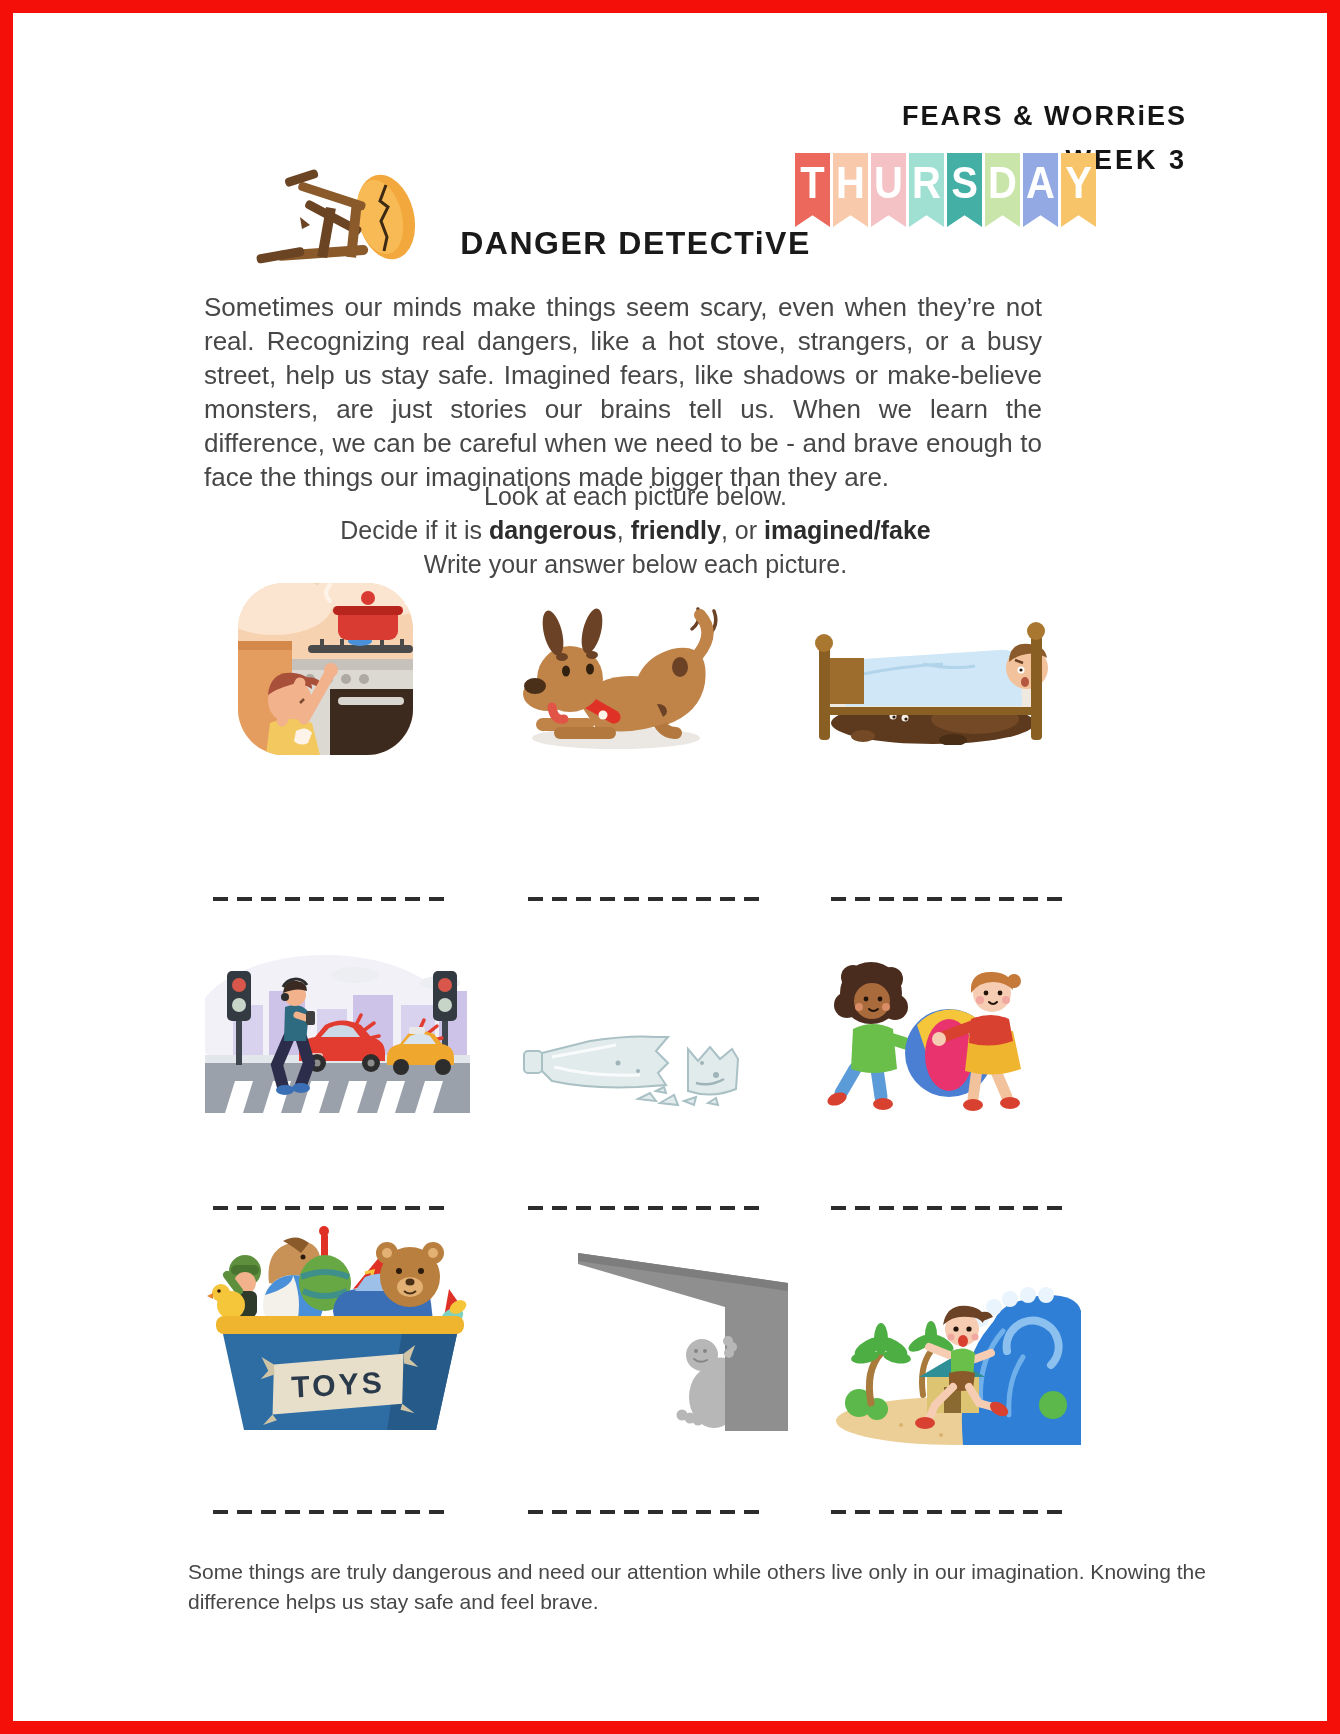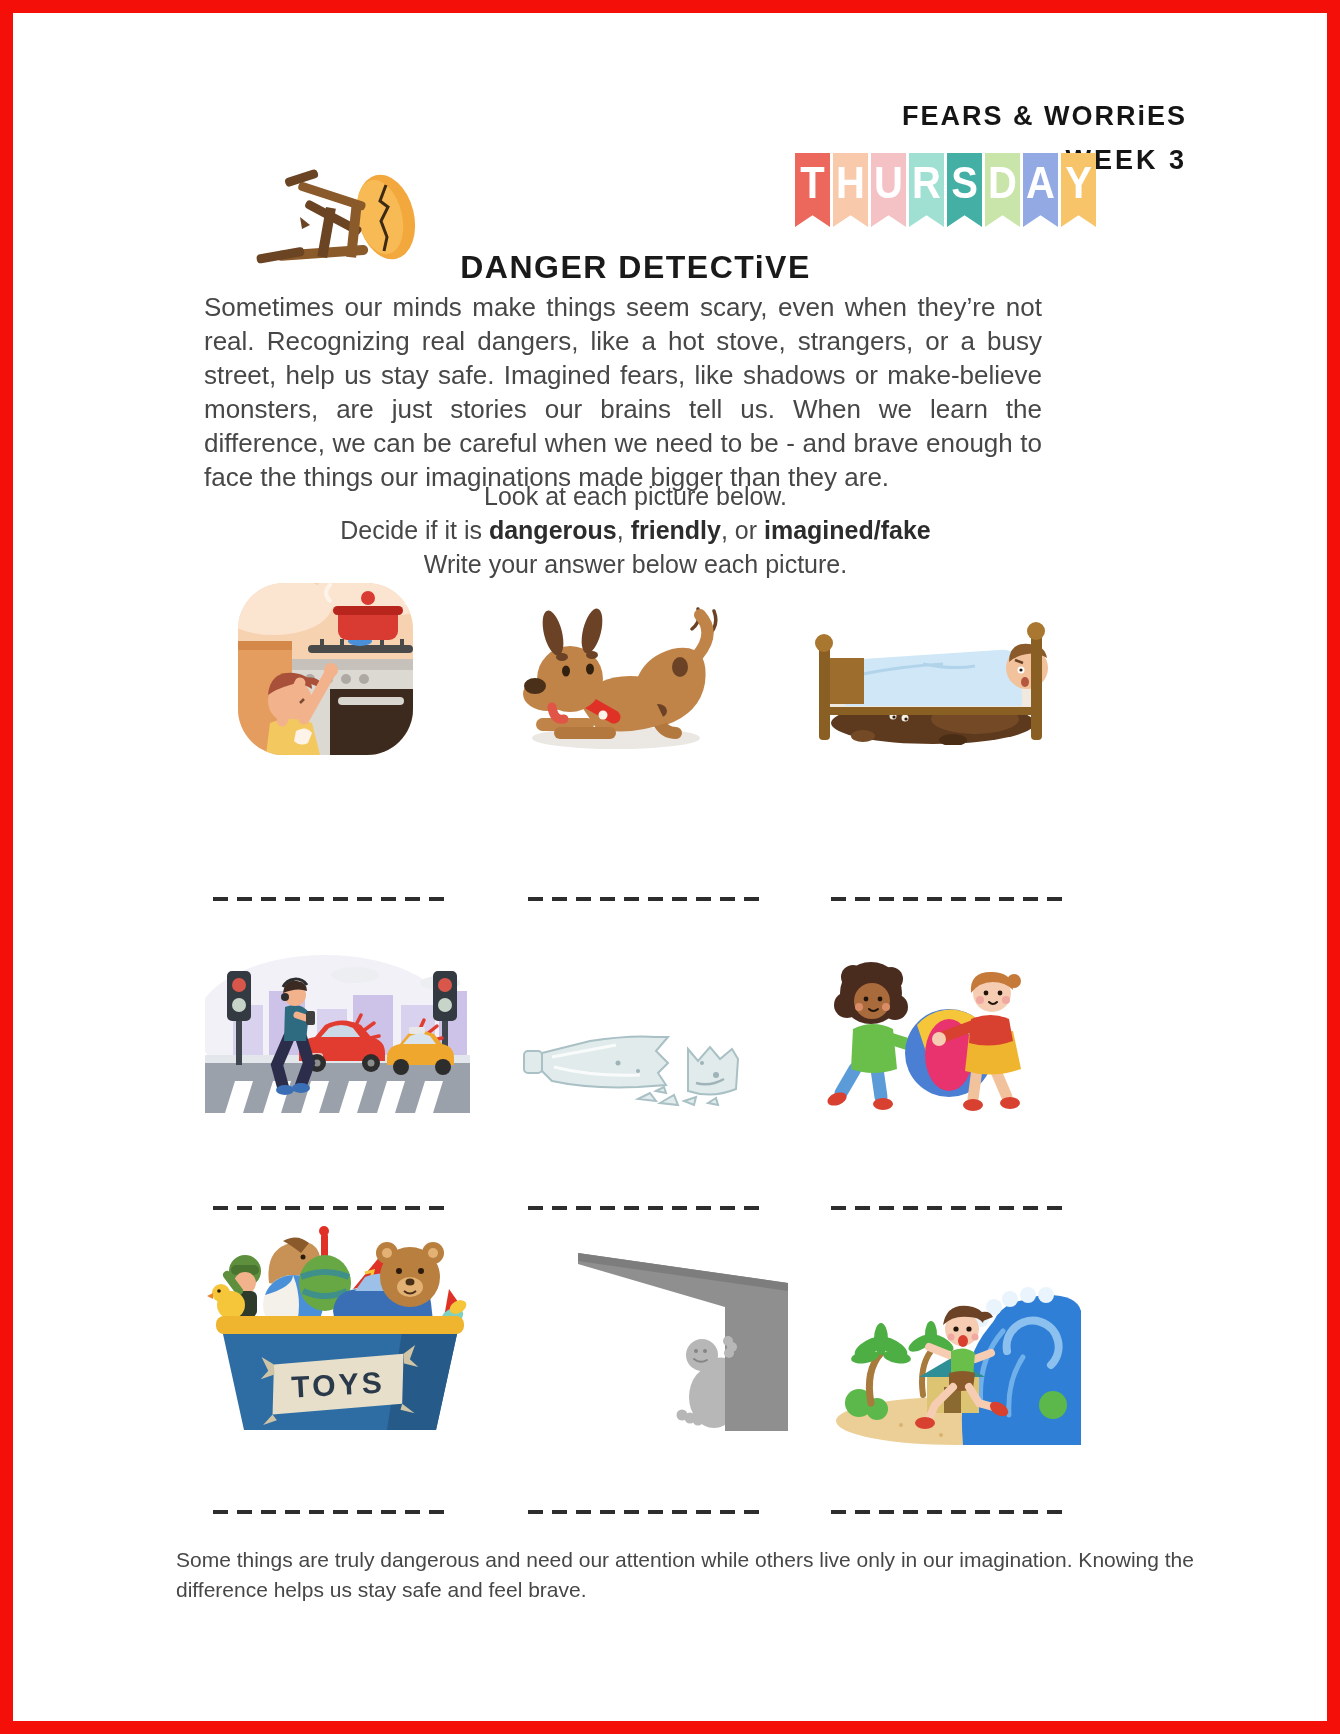--- a/index.html
+++ b/index.html
@@ -15,33 +15,33 @@
     letter-spacing:3px;color:#151515;}
   .banner{position:absolute;left:782px;top:140px;display:flex;gap:3px;}
   .flag{width:35px;height:74px;display:flex;justify-content:center;align-items:flex-start;
     clip-path:polygon(0 0,100% 0,100% 100%,50% 84%,0 100%);}
   .flag span{color:#ffffff;font-size:40px;font-weight:bold;line-height:58px;
     transform:scaleY(1.12);}
   
   .stool{position:absolute;left:235px;top:146px;width:188px;height:118px;}
   
   .title{position:absolute;left:180px;top:212px;width:885px;text-align:center;
-    font-size:32px;font-weight:bold;letter-spacing:1.5px;color:#1a1a1a;margin-top:24px;}
+    font-size:32px;font-weight:bold;letter-spacing:1.5px;color:#1a1a1a;}
   .intro{position:absolute;left:180px;top:266px;width:838px;margin:11px;
     font-size:26px;line-height:34px;text-align:justify;color:#474747;}
   .instructions{position:absolute;left:180px;top:466px;width:885px;text-align:center;
     font-size:25px;line-height:34px;color:#474747;}
   .instructions b{color:#2c2c2c;}
   
   .cell{position:absolute;}
   .cell svg{width:100%;height:100%;display:block;}
   
   .blank{position:absolute;width:238px;height:4px;
     background:repeating-linear-gradient(90deg,#2d2d2d 0 15px,transparent 15px 24px);}
-  .footer{position:absolute;left:163px;top:1532px;width:1020px;margin:0;
+  .footer{position:absolute;left:163px;top:1532px;width:1020px;margin:12px;
     font-size:21px;line-height:30px;color:#474747;}
 </style>
 </head>
 <body>
 
 <div class="page">
 
   <div class="program-title">FEARS &amp; WORRiES</div>
   <div class="week-label">WEEK 3</div>
 

